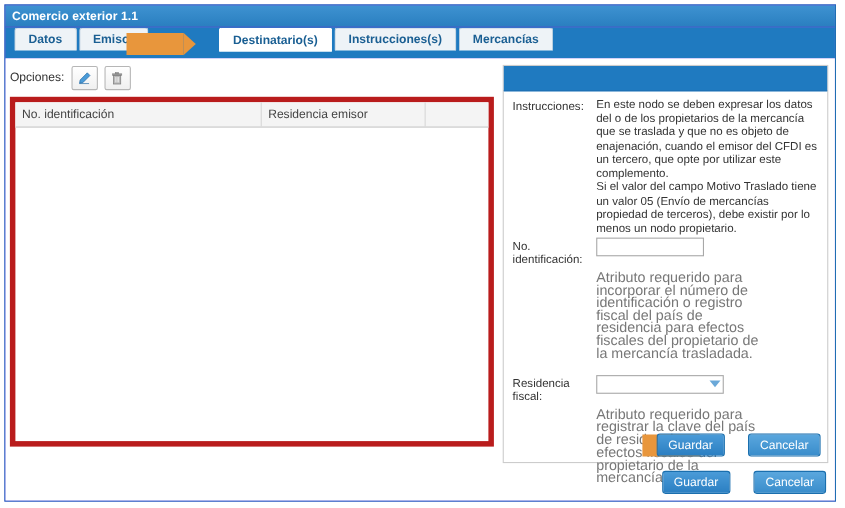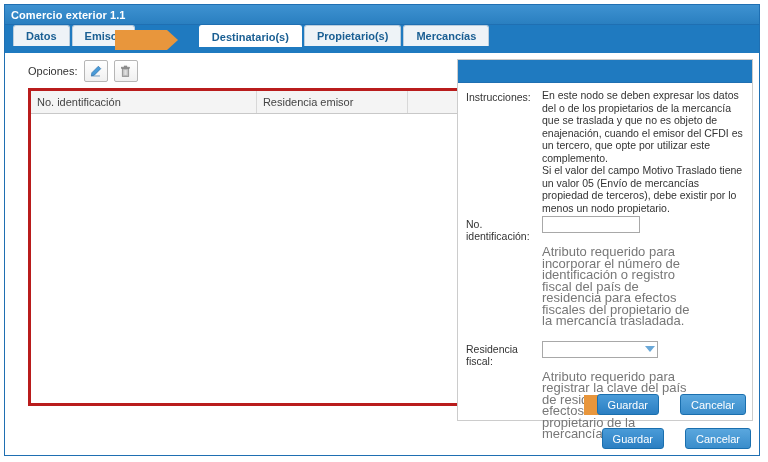--- a/index.html
+++ b/index.html
@@ -112,21 +112,21 @@
   
   .body {
     position: relative;
     height: 402px;
     background: #ffffff;
     box-sizing: border-box;
   }
 
   .left-pane {
     position: absolute;
-    left: 23px;
+    left: 4px;
     top: 6px;
     width: 440px;
     bottom: 34px;
   }
 
   .options-bar {
     display: flex;
     align-items: center;
     height: 24px;
     gap: 6px;
@@ -144,21 +144,21 @@
     display: flex;
     align-items: center;
     justify-content: center;
     cursor: pointer;
     box-sizing: border-box;
   }
   .tool-btn svg { display: block; }
 
   .grid {
     margin-top: 5px;
-    border: 3px solid #b91c1c;
+    border: 5px solid #b91c1c;
     height: 318px;
     box-sizing: border-box;
     background: #ffffff;
   }
   .grid-head {
     display: flex;
     height: 22px;
     background: #f4f4f4;
     border-bottom: 1px solid #c8c8c8;
   }
@@ -310,21 +310,21 @@
 
   <div class="titlebar">
     <span class="title">Comercio exterior 1.1</span>
   </div>
 
   <div class="tabstrip">
     <div class="tab">Datos</div>
     <div class="tab">Emisor</div>
     <div class="tab spacer-arrow"></div>
     <div class="tab active">Destinatario(s)</div>
-    <div class="tab">Propietario(s)</div>
+    <div class="tab">Instrucciones(s)</div>
     <div class="tab">Mercancías</div>
     <div class="arrow arrow-tab"></div>
   </div>
 
   <div class="body">
 
     <div class="left-pane">
 
       <div class="options-bar">
         <span class="options-label">Opciones:</span>

